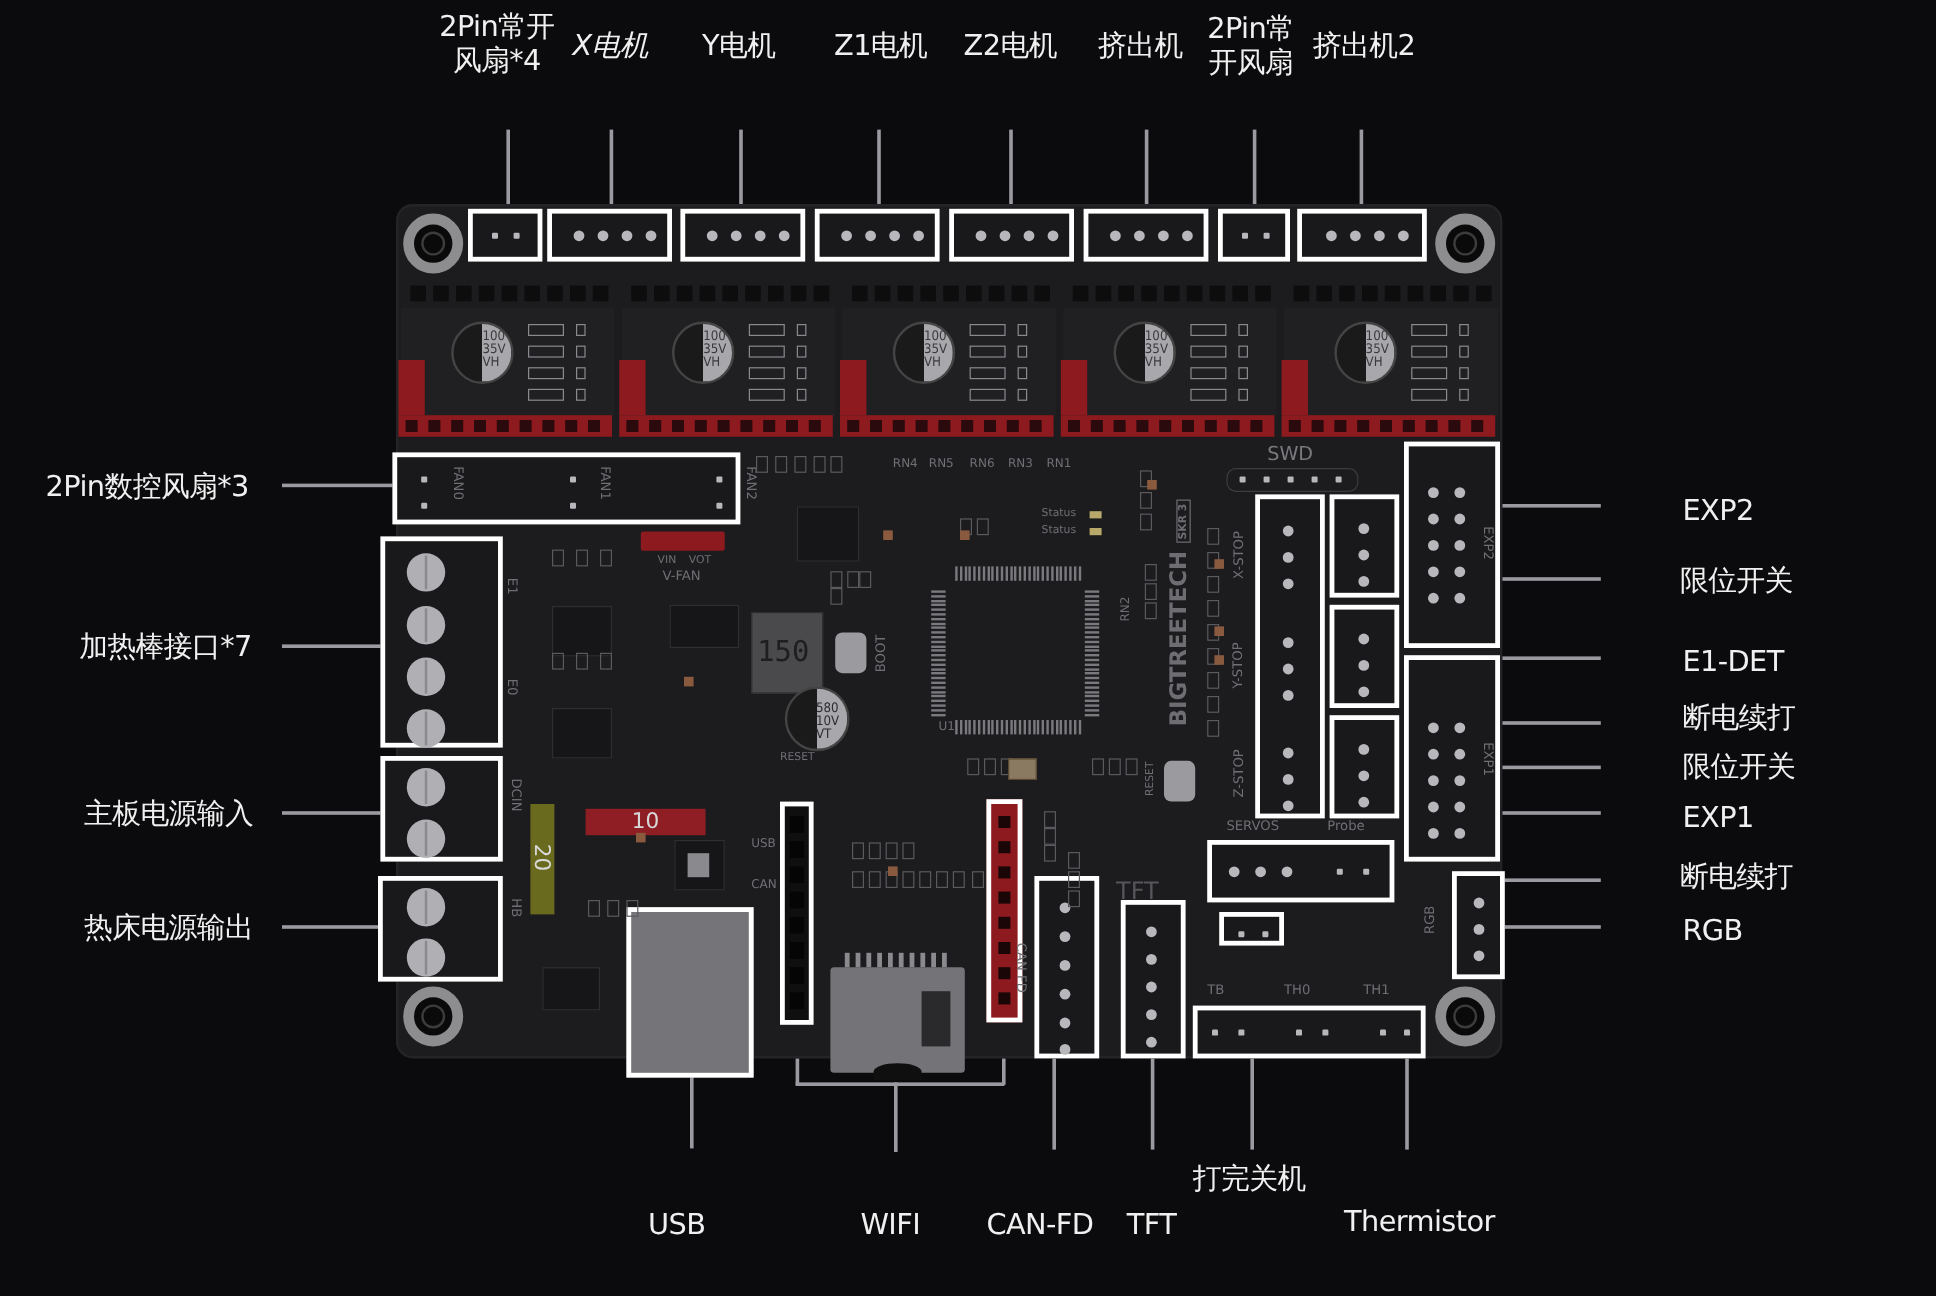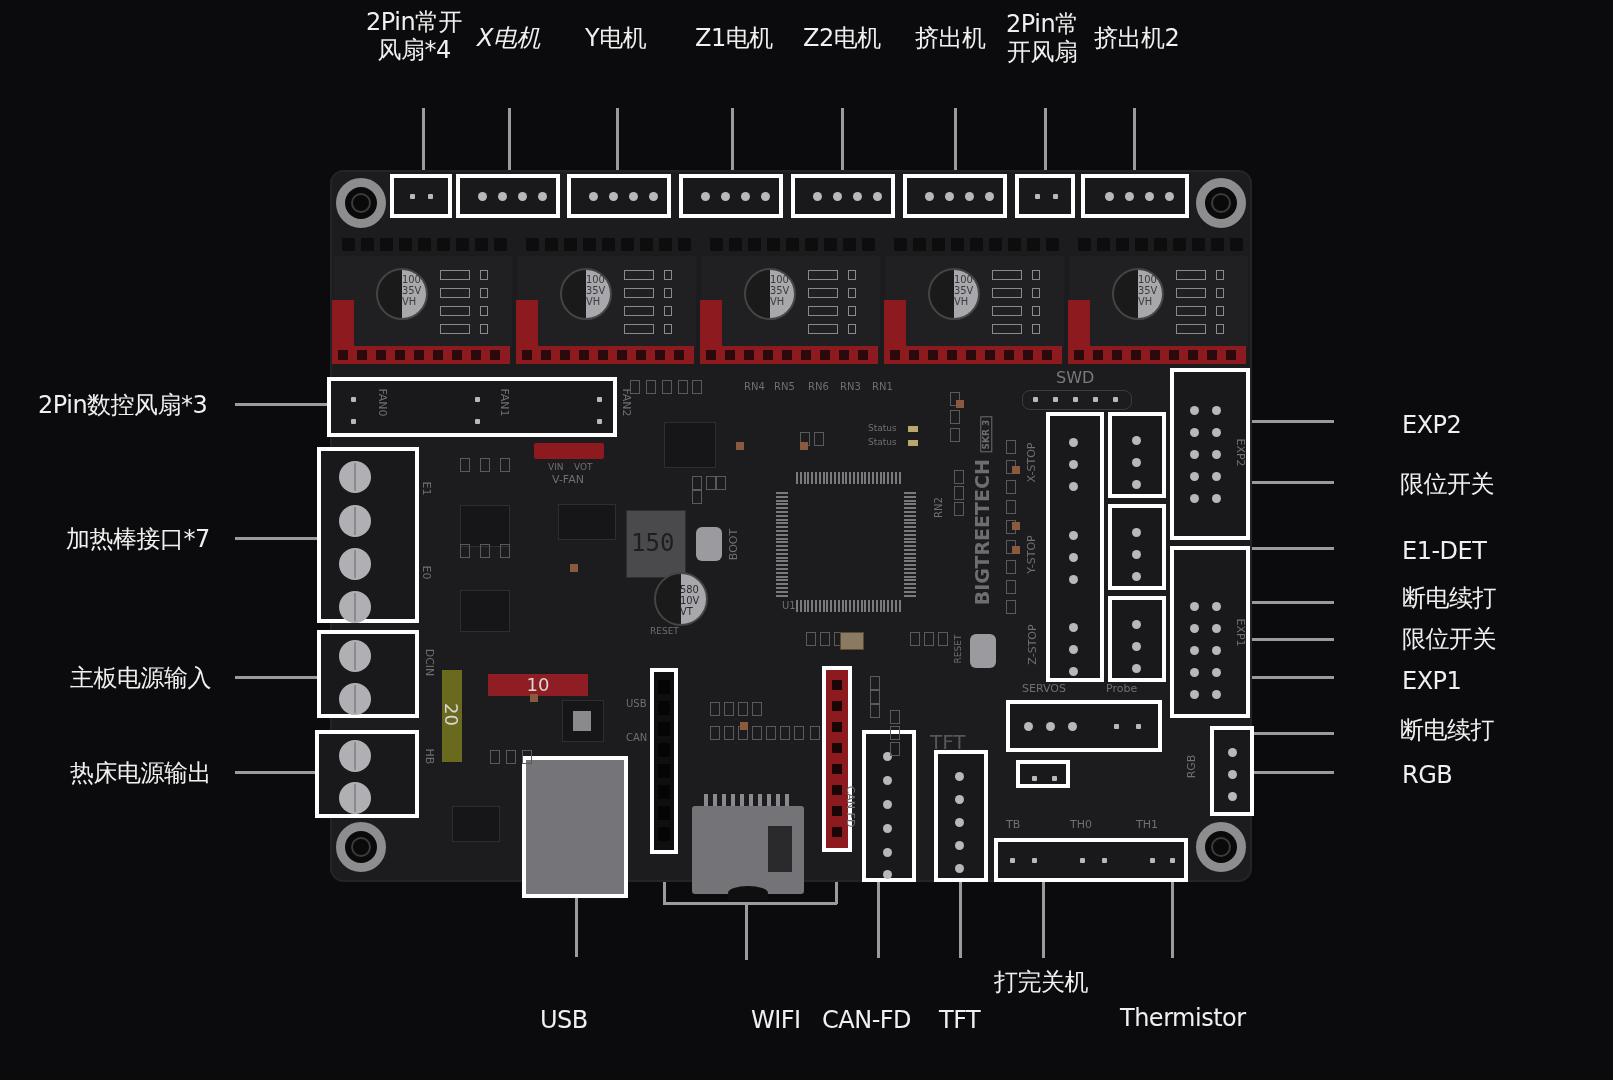--- a/index.html
+++ b/index.html
@@ -77,21 +77,21 @@
 <div class="leader" style="left:1246px;top:420px;width:88px;height:3px;"></div>
 <div class="leader" style="left:1160px;top:481px;width:174px;height:3px;"></div>
 <div class="leader" style="left:1160px;top:547px;width:174px;height:3px;"></div>
 <div class="leader" style="left:1160px;top:601px;width:174px;height:3px;"></div>
 <div class="leader" style="left:1100px;top:638px;width:234px;height:3px;"></div>
 <div class="leader" style="left:1246px;top:676px;width:88px;height:3px;"></div>
 <div class="leader" style="left:1158px;top:732px;width:176px;height:3px;"></div>
 <div class="leader" style="left:1254px;top:771px;width:80px;height:3px;"></div>
 
 <div class="lbl" style="left:540px;top:1006px;">USB</div>
-<div class="lbl" style="left:751px;top:1006px;">WIFI</div>
+<div class="lbl" style="left:717px;top:1006px;">WIFI</div>
 <div class="lbl" style="left:822px;top:1006px;">CAN-FD</div>
 <div class="lbl" style="left:939px;top:1006px;">TFT</div>
 <div class="lbl" style="left:994px;top:968px;">打完关机</div>
 <div class="lbl" style="left:1120px;top:1004px;">Thermistor</div>
 <div class="leader" style="left:575px;top:895px;width:3px;height:62px;"></div>
 <div class="leader" style="left:663px;top:880px;width:3px;height:24px;"></div>
 <div class="leader" style="left:663px;top:902px;width:174px;height:3px;"></div>
 <div class="leader" style="left:835px;top:850px;width:3px;height:54px;"></div>
 <div class="leader" style="left:745px;top:902px;width:3px;height:58px;"></div>
 <div class="leader" style="left:877px;top:880px;width:3px;height:78px;"></div>

